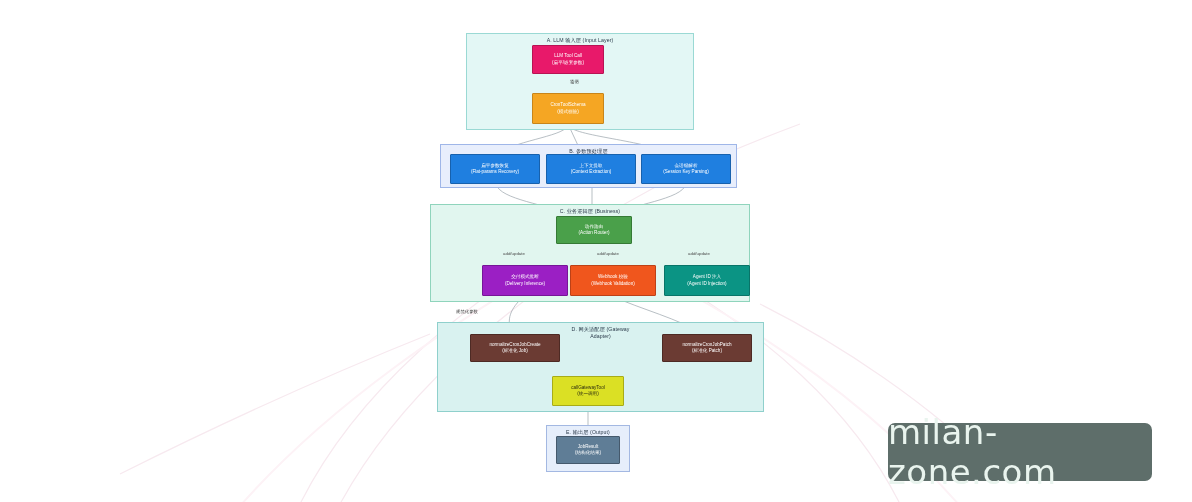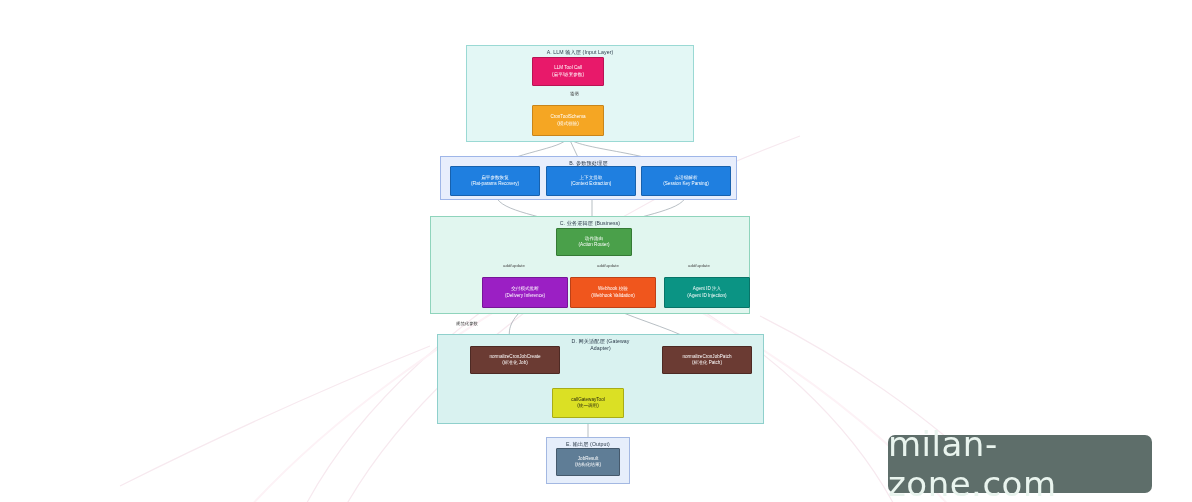--- a/index.html
+++ b/index.html
@@ -2,21 +2,21 @@
 <html><head>
 <meta charset="utf-8">
 <style>
   html,body{margin:0;padding:0;}
   body{
     width:1192px;height:502px;
     background:#ffffff;
     font-family:"Liberation Sans","DejaVu Sans",sans-serif;
     overflow:hidden;position:relative;
   }
-  #canvas{position:absolute;left:0;top:16px;width:1192px;height:472px;}
+  #canvas{position:absolute;left:0;top:4px;width:1192px;height:472px;}
 
   
   .bg-swoosh{position:absolute;pointer-events:none;}
 
   
   .cluster{position:absolute;box-sizing:border-box;}
   .cluster-title{
     position:absolute;left:0;right:0;top:3px;
     text-align:center;font-size:5.2px;color:#2b3a4a;
     letter-spacing:.1px;white-space:nowrap;

